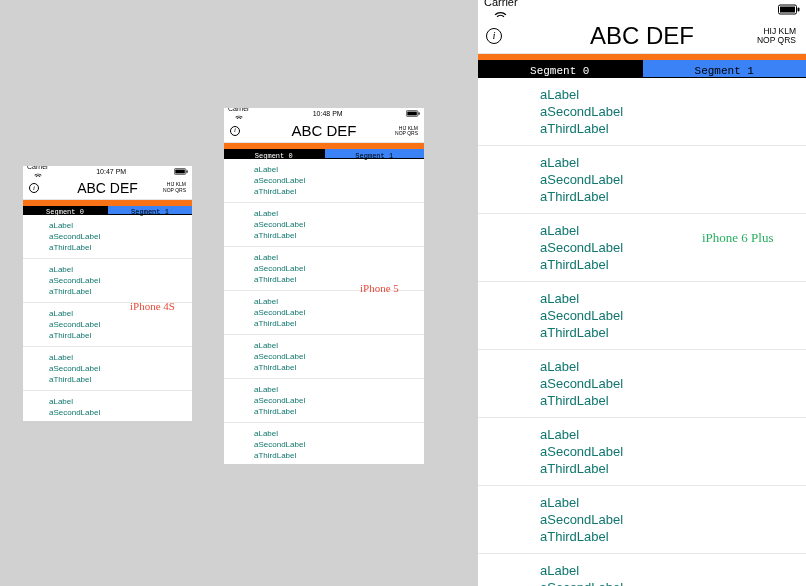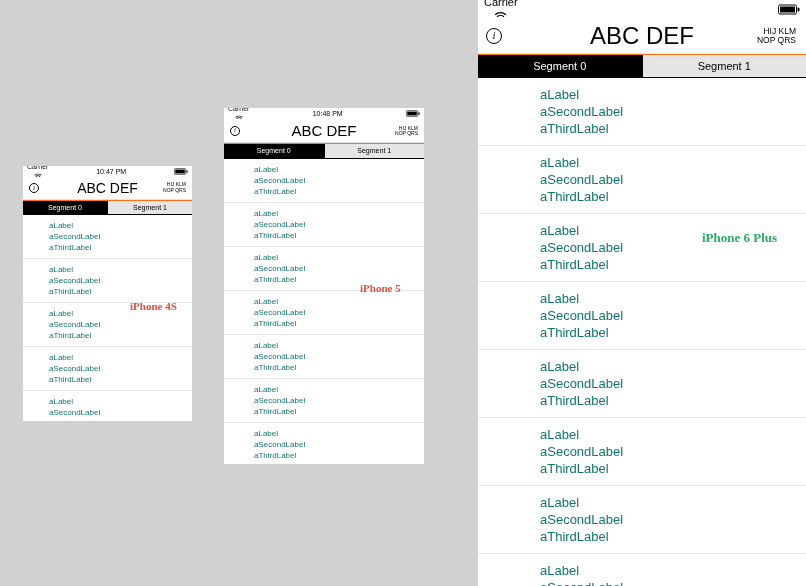--- a/index.html
+++ b/index.html
@@ -56,44 +56,45 @@
     right: 6px;
     top: 50%;
     transform: translateY(-50%);
     text-align: right;
     color: #000;
     line-height: 1.1;
   }
   .segctl {
     display: flex;
     width: 100%;
-    border-top: 1px solid #f97316;
+    border-top: 6px solid #f97316;
     border-bottom: 1px solid #000;
+    font-family: Liberation Mono, monospace;
   }
   .seg {
     flex: 1;
-    background: #e5e5e5;
+    background: #3b82f6;
     color: #000;
     text-align: center;
     border-right: 1px solid #000;
     cursor: pointer;
   }
   .seg:last-child { border-right: none; }
   .seg.selected { background: #000; color: #fff; }
   .list { background: #fff; }
   .row {
     border-bottom: 1px solid #e8e8e8;
     padding-left: 33px;
   }
   .row .l { color: #0f766e; display: block; }
 
   .caption {
     position: absolute;
     font-family: "Comic Sans MS", "Chalkboard SE", cursive;
-    font-weight: 700;
+    font-weight: 400;
     text-align: right;
   }
 
   
   #d4s { left: 23px; top: 166px; width: 169px; height: 255px; }
   #d4s .status { height: 11px; font-size: 7px; }
   #d4s .wifi svg { width: 8px; height: 7px; }
   #d4s .battery svg { width: 14px; height: 7px; }
   #d4s .header { height: 23px; }
   #d4s .info-btn { width: 10px; height: 10px; font-size: 7px; border-width: 0.7px; }

